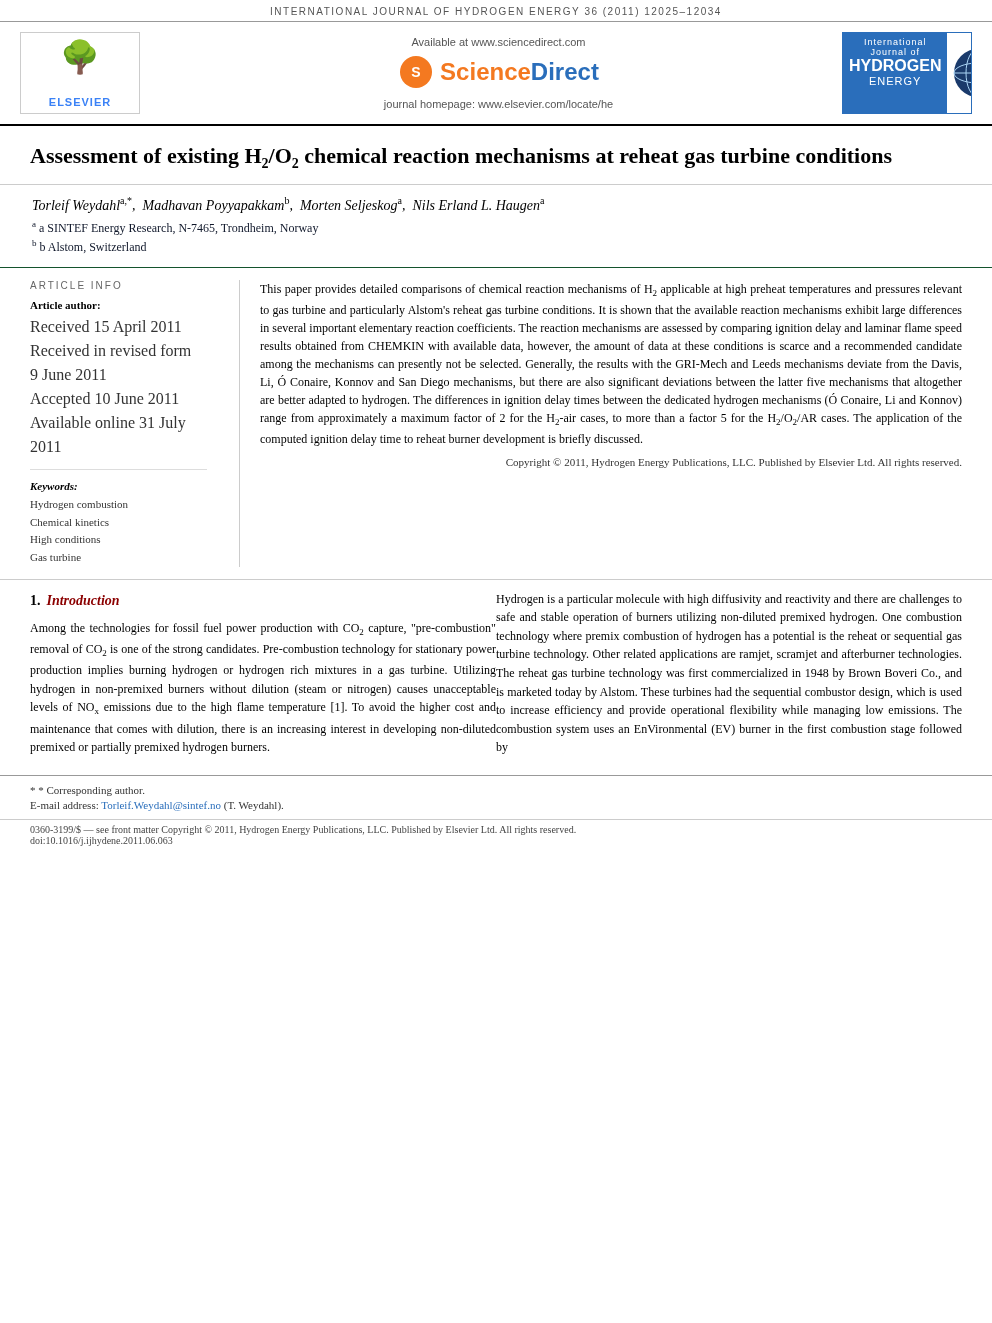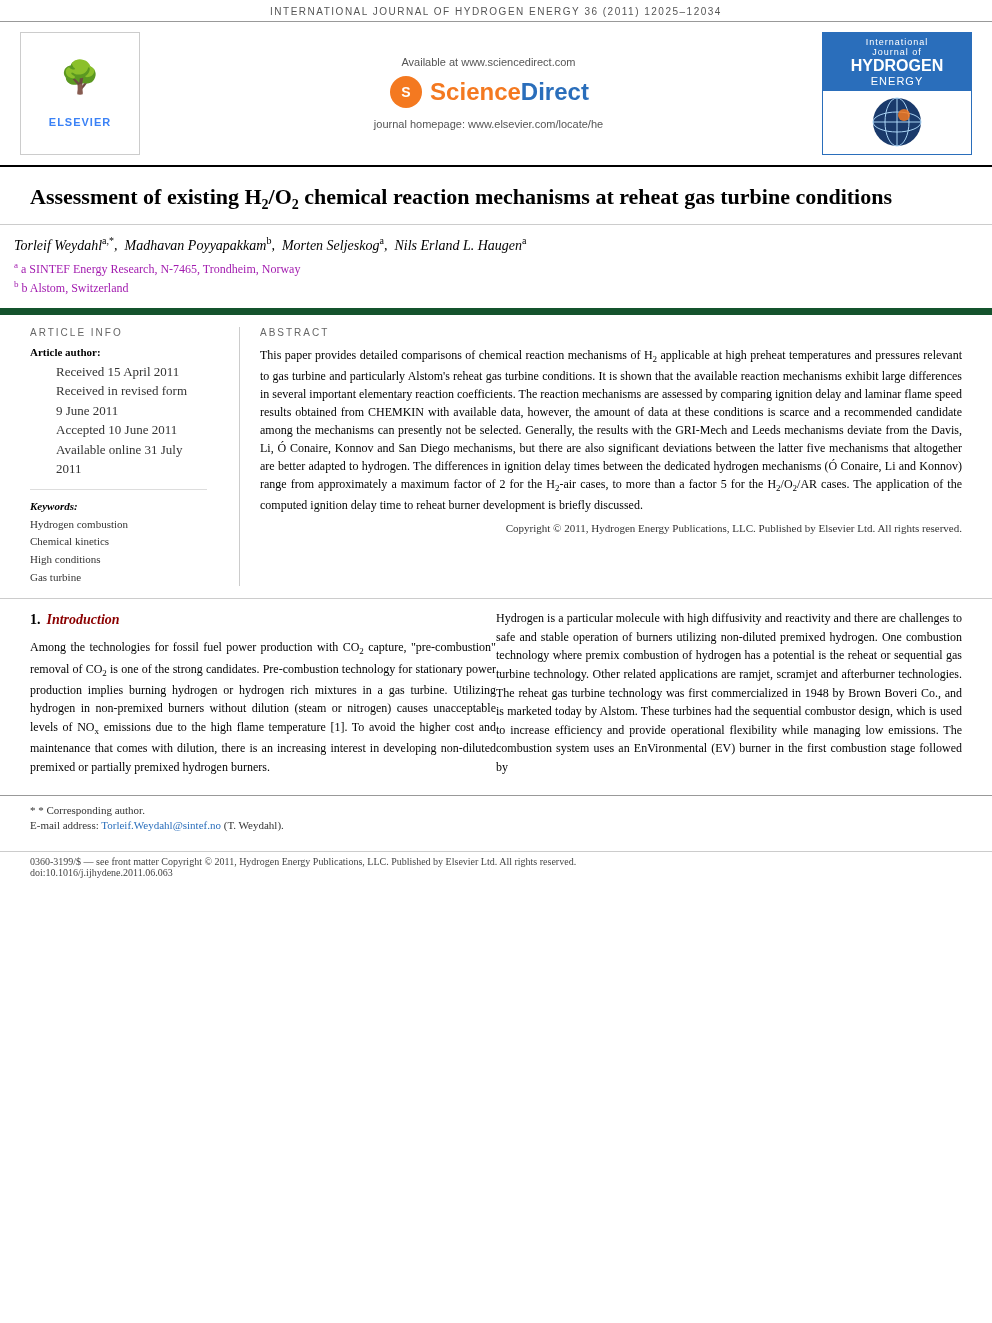--- a/index.html
+++ b/index.html
@@ -72,25 +72,24 @@
       color: #555;
       margin-bottom: 6px;
       font-family: Arial, sans-serif;
     }
     .journal-homepage {
       font-size: 11px;
       color: #555;
       font-family: Arial, sans-serif;
     }
     .header-right {
-      width: 150px;
+      width: 130px;
       flex-shrink: 0;
       border: 1px solid #2a6ebb;
       display: flex;
-      flex-direction: column;
       overflow: hidden;
     }
     .header-right-top {
       background: #2a6ebb;
       color: white;
       font-family: Arial, sans-serif;
       font-size: 10px;
       padding: 4px 6px;
       text-align: center;
     }
@@ -118,38 +117,38 @@
     .paper-title h1 {
       font-size: 22px;
       font-weight: bold;
       line-height: 1.3;
       color: #000;
     }
     .paper-title h1 sub, .paper-title h1 sup {
       font-size: 14px;
     }
     .authors-section {
-      padding: 10px 14px;
-      border-bottom: 7px solid #14532d;
+      padding: 10px 32px;
+      border-bottom: 1px solid #14532d;
     }
     .authors-line {
       font-size: 14px;
       font-style: italic;
       margin-bottom: 6px;
     }
     .authors-line .author {
       color: #000;
     }
     .authors-line sup {
       font-size: 10px;
       font-style: normal;
     }
     .affiliation {
       font-size: 12px;
-      color: #a21caf;
+      color: #0f172a;
       margin-bottom: 2px;
     }
     .affiliation sup {
       font-size: 9px;
     }
     .two-column {
       display: flex;
       padding: 12px 30px;
       gap: 20px;
       border-bottom: 1px solid #ccc;
@@ -175,24 +174,23 @@
       margin-bottom: 10px;
       padding-bottom: 10px;
       border-bottom: 1px solid #ddd;
     }
     .article-info-group h4 {
       font-size: 11px;
       font-weight: bold;
       margin-bottom: 4px;
     }
     .article-info-group .info-item {
-      font-size: 13px;
+      font-size: 16px;
       line-height: 1.5;
       color: #333;
-      margin-left: 26px;
     }
     .keywords-group h4 {
       font-size: 11px;
       font-weight: bold;
       font-style: italic;
       margin-bottom: 4px;
     }
     .keywords-group .keyword {
       font-size: 11px;
       line-height: 1.6;
@@ -253,21 +251,21 @@
     }
     .footnote-line a {
       color: #2a6ebb;
       text-decoration: none;
     }
     .copyright-footer {
       font-size: 10px;
       color: #444;
       padding: 4px 30px;
       border-top: 1px solid #ccc;
-      margin-top: 20px;
+      margin-top: 8px;
     }
     sup { font-size: 0.75em; }
     sub { font-size: 0.75em; }
     .italic { font-style: italic; }
     .bold { font-weight: bold; }
   </style>
 </head>
 <body>
 
 <div class="top-banner">
@@ -345,21 +343,20 @@
     <div class="keywords-group">
       <h4><span>Keywords:</span></h4>
       <div class="keyword">Hydrogen combustion</div>
       <div class="keyword">Chemical kinetics</div>
       <div class="keyword">High conditions</div>
       <div class="keyword">Gas turbine</div>
     </div>
   </div>
 
   <div class="right-column">
-    <div class="section-label">ABSTRACT</div>
     <div class="abstract-text">
       <p>This paper provides detailed comparisons of chemical reaction mechanisms of H<sub>2</sub> applicable at high preheat temperatures and pressures relevant to gas turbine and particularly Alstom's reheat gas turbine conditions. It is shown that the available reaction mechanisms exhibit large differences in several important elementary reaction coefficients. The reaction mechanisms are assessed by comparing ignition delay and laminar flame speed results obtained from CHEMKIN with available data, however, the amount of data at these conditions is scarce and a recommended candidate among the mechanisms can presently not be selected. Generally, the results with the GRI-Mech and Leeds mechanisms deviate from the Davis, Li, Ó Conaire, Konnov and San Diego mechanisms, but there are also significant deviations between the latter five mechanisms that altogether are better adapted to hydrogen. The differences in ignition delay times between the dedicated hydrogen mechanisms (Ó Conaire, Li and Konnov) range from approximately a maximum factor of 2 for the H<sub>2</sub>-air cases, to more than a factor 5 for the H<sub>2</sub>/O<sub>2</sub>/AR cases. The application of the computed ignition delay time to reheat burner development is briefly discussed.</p>
       <div class="copyright-text">Copyright © 2011, Hydrogen Energy Publications, LLC. Published by Elsevier Ltd. All rights reserved.</div>
     </div>
   </div>
 </div>
 
 <div class="main-body">
   <div class="two-col-body">
 

